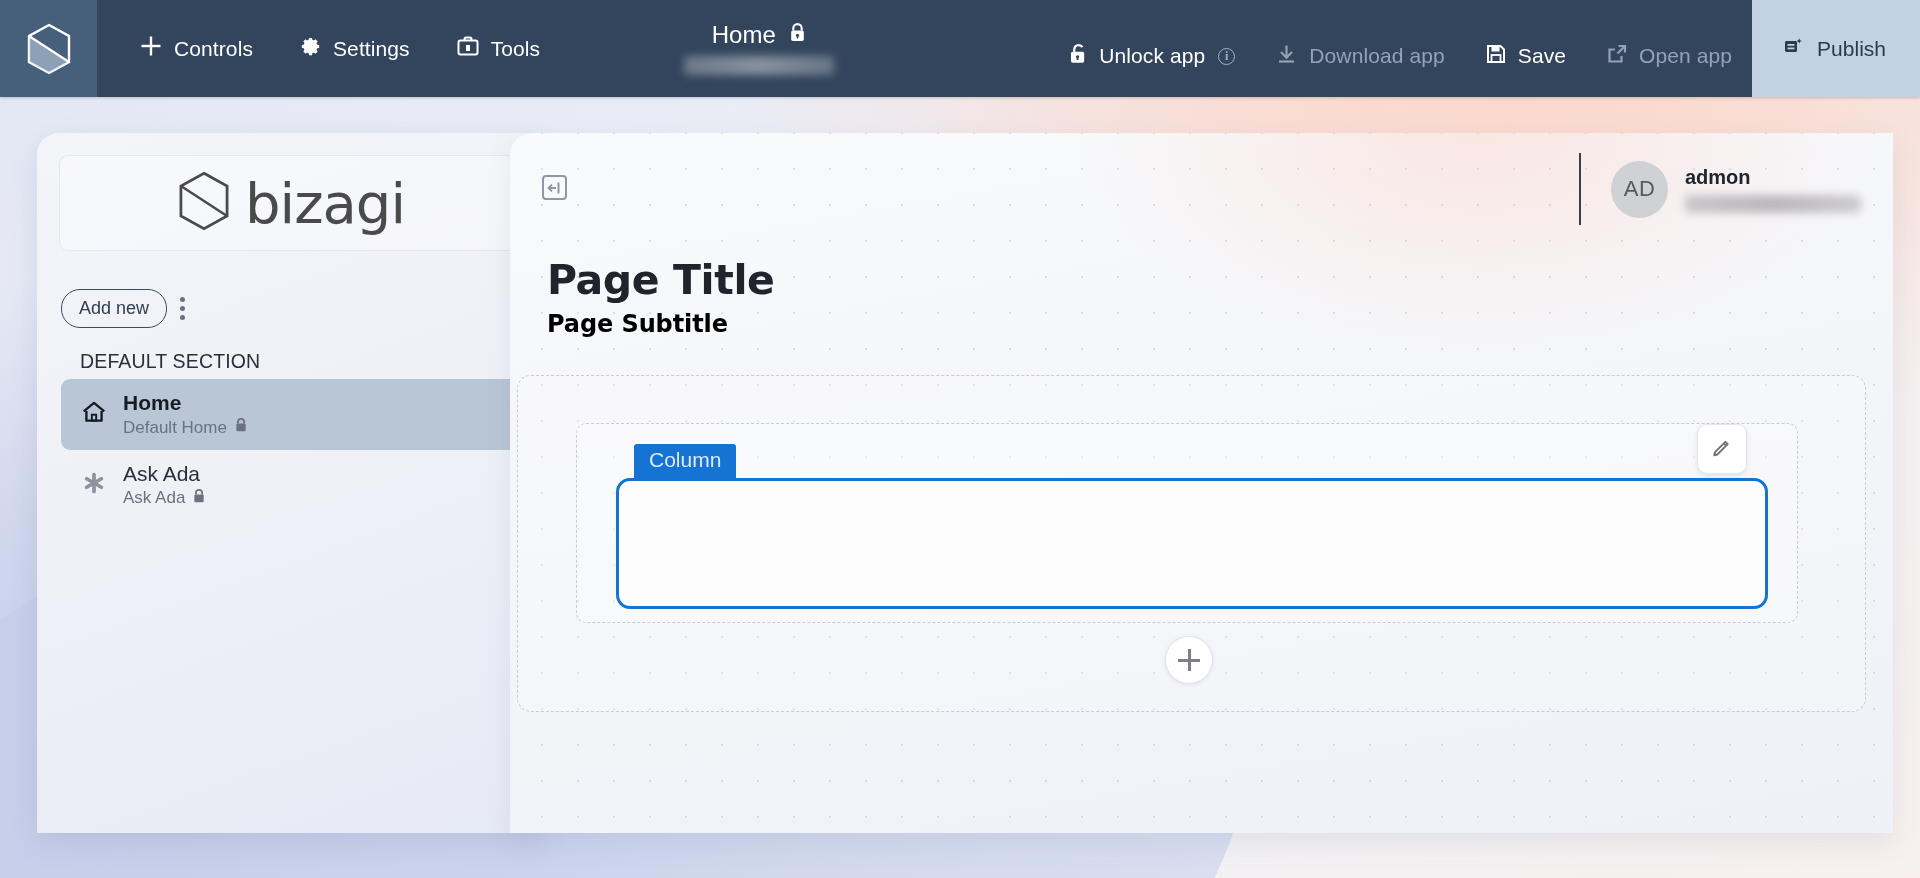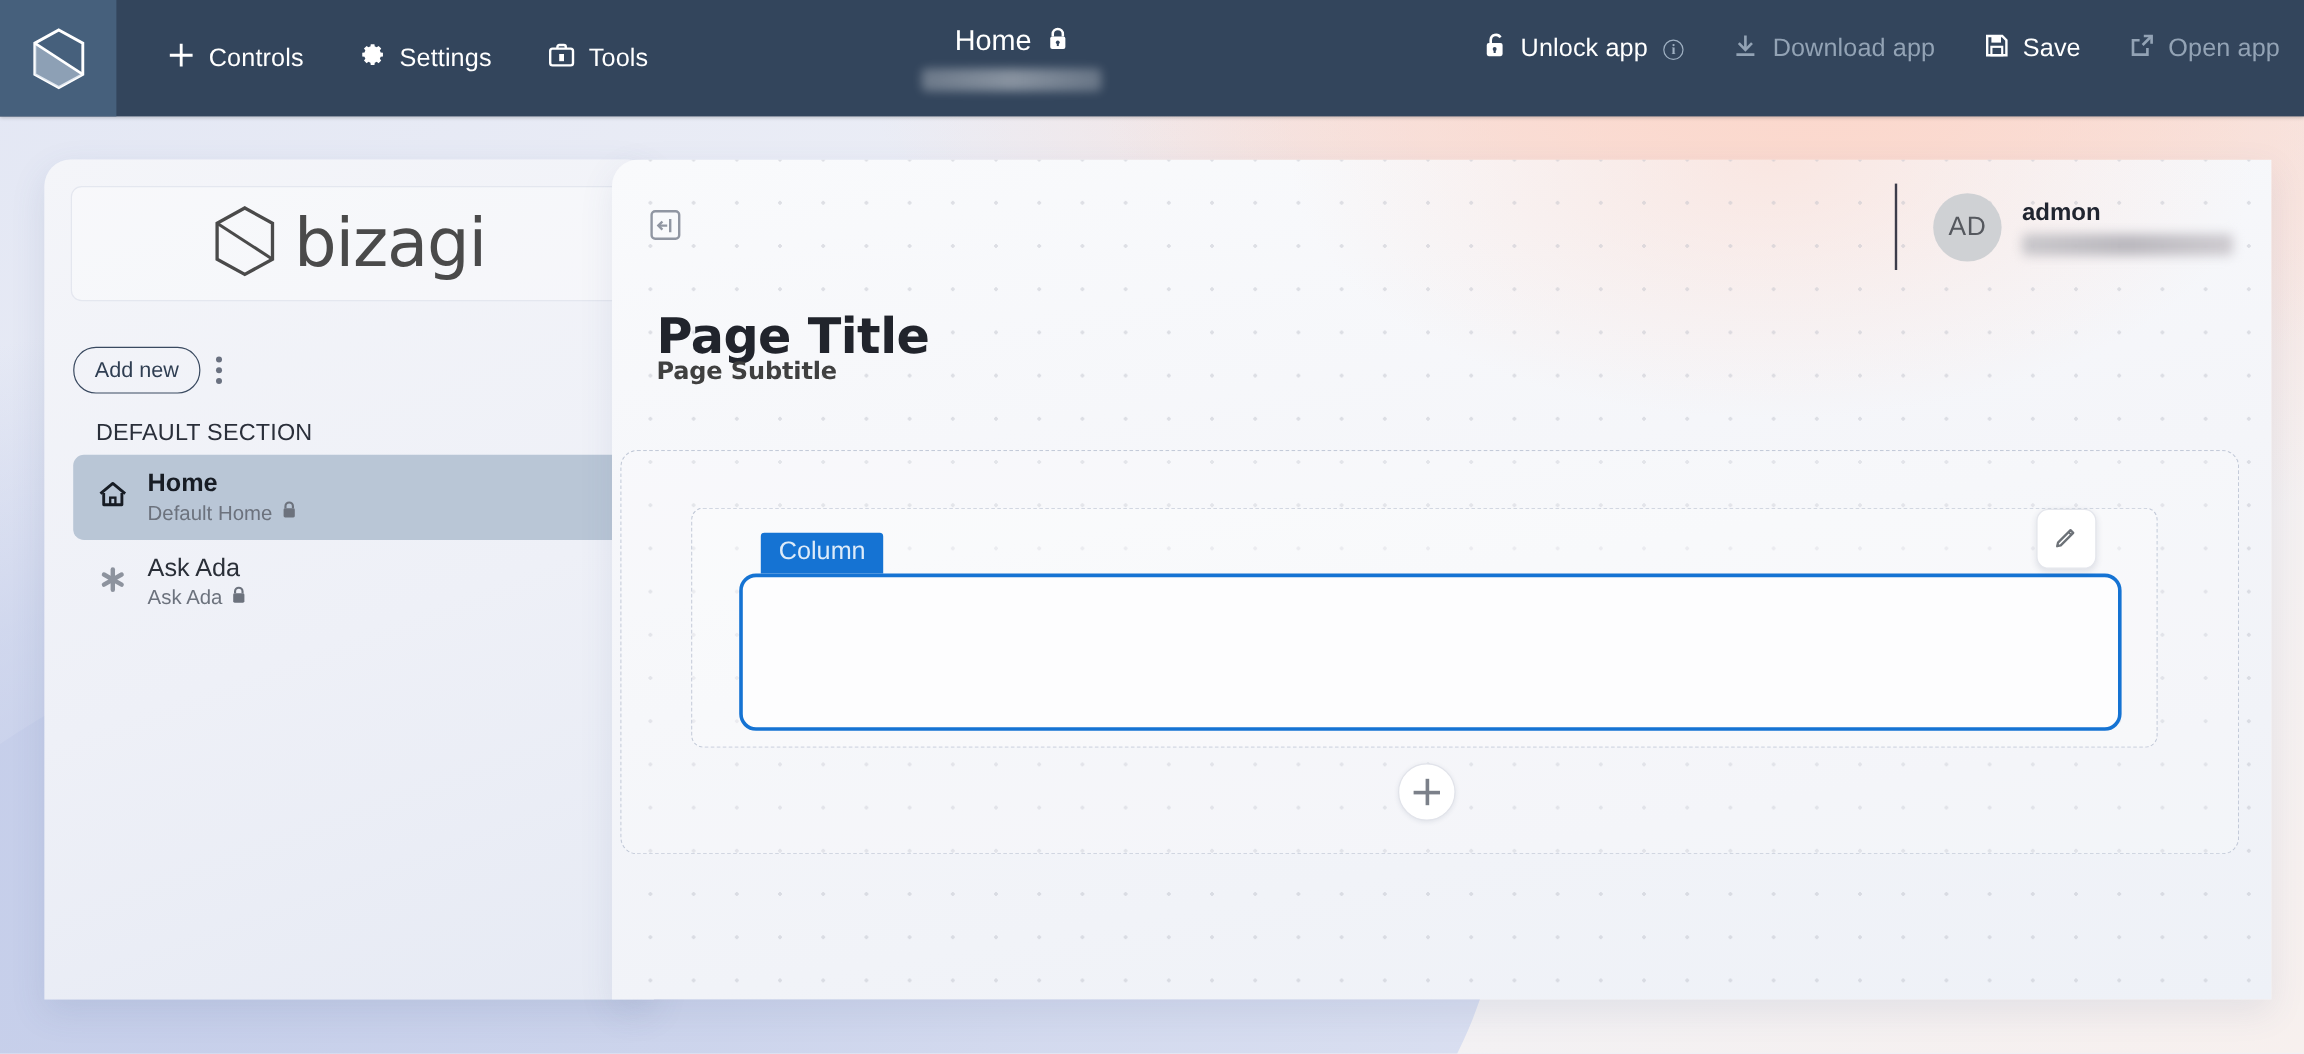--- a/index.html
+++ b/index.html
@@ -87,21 +87,21 @@
     display: inline-flex; align-items: center; gap: 12px;
     color: #ffffff; font-size: 24px; font-weight: 400;
   }
   .tb-subtitle-redacted {
     margin-top: 9px;
     width: 150px; height: 19px; border-radius: 4px;
     background: linear-gradient(90deg, rgba(255,255,255,.28), rgba(255,255,255,.42), rgba(255,255,255,.26));
     filter: blur(4px);
   }
 
-  .tb-group-right { display: flex; align-items: flex-end; }
+  .tb-group-right { display: flex; align-items: flex-start; }
 
   .tb-publish {
     display: inline-flex; align-items: center; gap: 13px;
     height: 97px; padding: 0 34px 0 30px;
     background: #c3d2e2;
     color: #2b3a4c;
     font-size: 21px;
     cursor: pointer; user-select: none;
     flex: 0 0 auto;
   }
@@ -234,22 +234,22 @@
     filter: blur(4.5px);
   }
 
   .page-title {
     position: absolute; left: 547px; top: 256px;
     font-size: 41px; font-weight: 700; color: #21242c;
     letter-spacing: -.4px;
     font-family: "DejaVu Sans", sans-serif;
   }
   .page-subtitle {
-    position: absolute; left: 547px; top: 297px;
-    font-size: 20px; font-weight: 700; color: #404040;
+    position: absolute; left: 547px; top: 310px;
+    font-size: 24px; font-weight: 700; color: #000000;
     letter-spacing: -.1px;
     font-family: "DejaVu Sans", sans-serif;
   }
 
   
   .section-box {
     position: absolute;
     left: 517px; top: 375px;
     width: 1349px; height: 337px;
     border: 1px dashed #c4cbd9;
@@ -426,20 +426,31 @@
         <span class="glyph">
           <svg width="22" height="22" viewBox="0 0 22 22">
             <polyline points="12.5,3 19,3 19,9.5" fill="none" stroke="#93a3b5" stroke-width="2.2"></polyline>
             <line x1="19" y1="3" x2="11.5" y2="10.5" stroke="#93a3b5" stroke-width="2.2"></line>
             <path d="M15.5 13v5.5H3.5V6.5H9" fill="none" stroke="#93a3b5" stroke-width="2.2"></path>
           </svg>
         </span>
         <span>Open app</span>
       </div>
 
+      <div class="tb-publish">
+        <span class="glyph">
+          <svg width="22" height="22" viewBox="0 0 22 22">
+            <rect x="3" y="6" width="12" height="11" rx="1.4" fill="#2b3a4c"></rect>
+            <rect x="5.5" y="9" width="7" height="1.8" fill="#c3d2e2"></rect>
+            <rect x="5.5" y="12.5" width="7" height="1.8" fill="#c3d2e2"></rect>
+            <path d="M17.2 3.2l.8 2 2 .8-2 .8-.8 2-.8-2-2-.8 2-.8z" fill="#2b3a4c"></path>
+          </svg>
+        </span>
+        <span>Publish</span>
+      </div>
     </div>
   </div>
 
   <div class="left-panel">
 
     <div class="logo-card">
       <div class="logo-row">
         <span>
           <svg width="54" height="60" viewBox="0 0 46 52">
             <polygon points="23,2 43,13 43,39 23,50 3,39 3,13" fill="none" stroke="#4a4a4a" stroke-width="2.4"></polygon>

